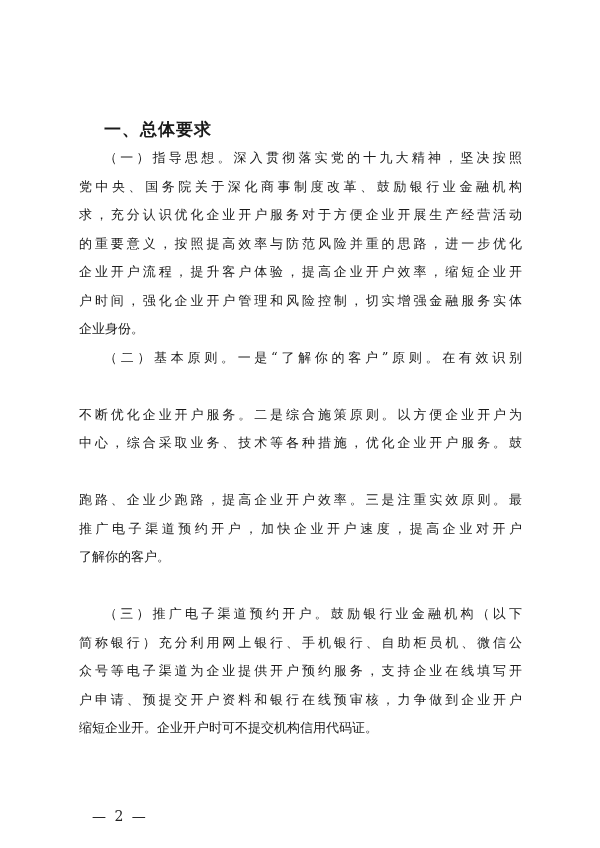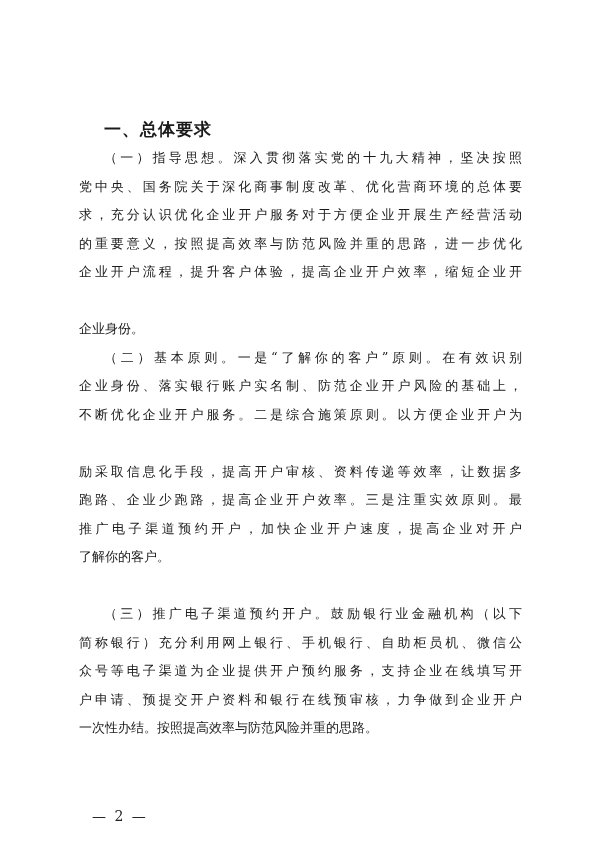--- a/index.html
+++ b/index.html
@@ -14,35 +14,35 @@
              text-align-last:left; letter-spacing:1px; }
   .pagenum { position:absolute; left:92px; top:808px; font-size:14px; color:#222; letter-spacing:2px; }
 </style>
 </head>
 <body>
 
 <div class="page">
   <div class="line indent heading" style="top:117px">一、总体要求</div>
 
   <div class="line indent" style="top:146px">（一）指导思想。深入贯彻落实党的十九大精神，坚决按照</div>
-  <div class="line" style="top:174.5px">党中央、国务院关于深化商事制度改革、优化营商环境的总体要</div>
+  <div class="line" style="top:174.5px">党中央、国务院关于深化商事制度改革、鼓励银行业金融机构</div>
   <div class="line" style="top:203px">求，充分认识优化企业开户服务对于方便企业开展生产经营活动</div>
   <div class="line" style="top:231.5px">的重要意义，按照提高效率与防范风险并重的思路，进一步优化</div>
   <div class="line" style="top:260px">企业开户流程，提升客户体验，提高企业开户效率，缩短企业开</div>
+  <div class="line" style="top:288.5px">户时间，强化企业开户管理和风险控制，切实增强金融服务实体</div>
   <div class="line last" style="top:317px">企业身份。</div>
 
   <div class="line indent" style="top:345.5px">（二）基本原则。一是“了解你的客户”原则。在有效识别</div>
-  <div class="line" style="top:374px">企业身份、落实银行账户实名制、防范企业开户风险的基础上，</div>
   <div class="line" style="top:402.5px">不断优化企业开户服务。二是综合施策原则。以方便企业开户为</div>
-  <div class="line" style="top:459.5px">励采取信息化手段，提高开户审核、资料传递等效率，让数据多</div>
+  <div class="line" style="top:431px">中心，综合采取业务、技术等各种措施，优化企业开户服务。鼓</div>
   <div class="line" style="top:488px">跑路、企业少跑路，提高企业开户效率。三是注重实效原则。最</div>
   <div class="line" style="top:516.5px">推广电子渠道预约开户，加快企业开户速度，提高企业对开户</div>
   <div class="line last" style="top:545px">了解你的客户。</div>
 
 
   <div class="line indent" style="top:602px">（三）推广电子渠道预约开户。鼓励银行业金融机构（以下</div>
   <div class="line" style="top:630.5px">简称银行）充分利用网上银行、手机银行、自助柜员机、微信公</div>
   <div class="line" style="top:659px">众号等电子渠道为企业提供开户预约服务，支持企业在线填写开</div>
   <div class="line" style="top:687.5px">户申请、预提交开户资料和银行在线预审核，力争做到企业开户</div>
-  <div class="line last" style="top:716px">一次性办结。按照提高效率与防范风险并重的思路。</div>
+  <div class="line last" style="top:716px">缩短企业开。企业开户时可不提交机构信用代码证。</div>
 
   <div class="pagenum">— 2 —</div>
 </div>
 
 </body></html>

